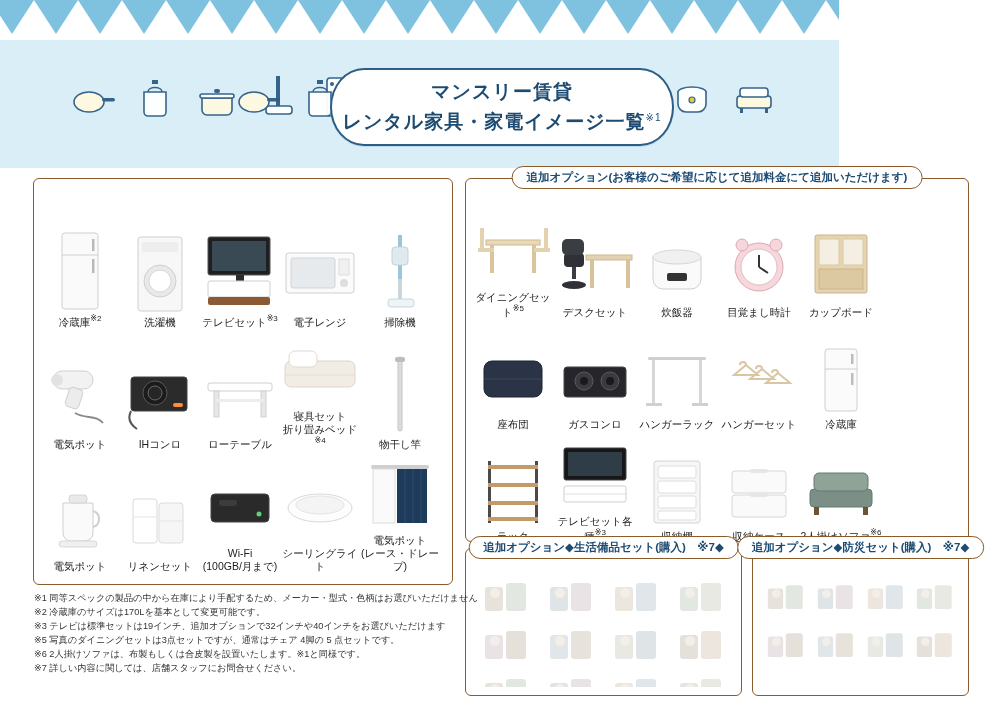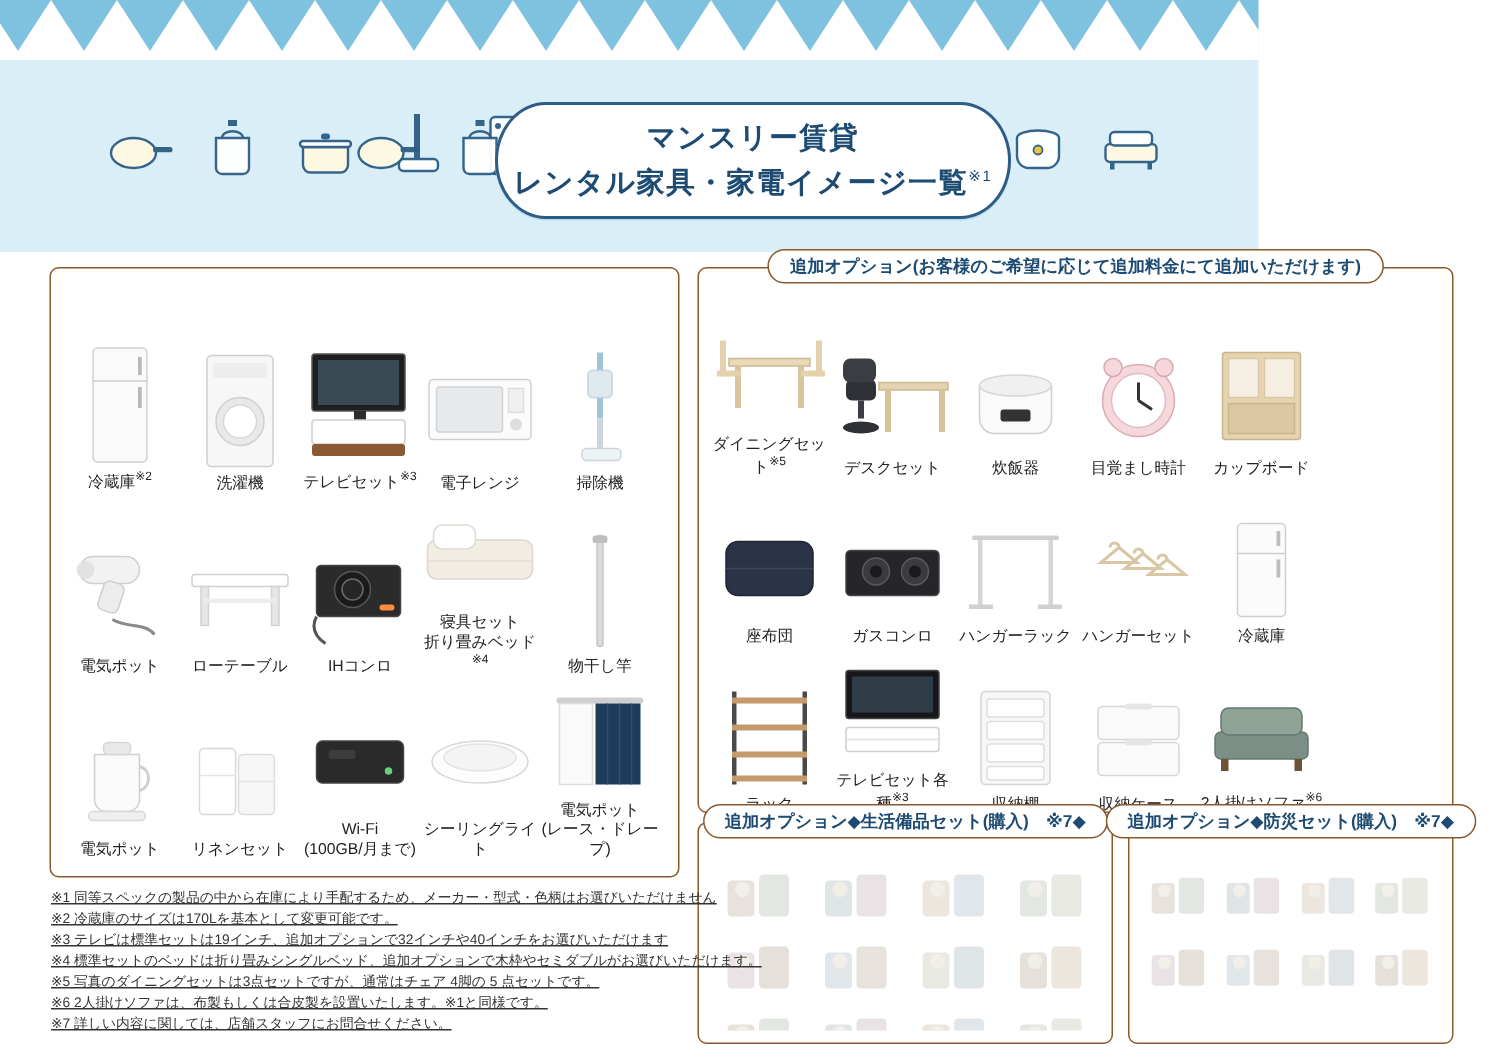--- a/index.html
+++ b/index.html
@@ -96,21 +96,21 @@
     overflow:hidden;
   }
   .photoGrid .cell{
     width:calc(25% - 2px);height:46px;
     display:flex;align-items:center;justify-content:center;
   }
 
   
   .notes{
     position:absolute;left:34px;top:592px;width:420px;
-    font-size:9.2px;line-height:1.52;color:#333;text-decoration:underline;
+    font-size:9.2px;line-height:1.52;color:#333;
   }
   .notes div{white-space:nowrap;}
 
   
   svg{display:block;}
 </style>
 </head>
 <body>
 
 <div class="page">
@@ -344,40 +344,40 @@
               <rect x="8" y="16" width="40" height="18" rx="9" fill="#f2f2f2" stroke="#cfcfcf"></rect>
               <rect x="22" y="33" width="14" height="20" rx="4" fill="#ececec" stroke="#cfcfcf" transform="rotate(18 29 43)"></rect>
               <path d="M30 58c10 6 22 2 28 10" fill="none" stroke="#8a8a8a" stroke-width="2"></path>
               <circle cx="12" cy="25" r="6" fill="#e2e2e2"></circle>
             </svg>
           </div>
           <div class="cap">電気ポット</div>
         </div>
         <div class="item">
           <div class="art">
-            <svg width="76" height="80" viewBox="0 0 76 80">
-              <rect x="6" y="28" width="64" height="8" rx="2" fill="#ffffff" stroke="#cfcfcf"></rect>
-              <rect x="12" y="36" width="5" height="26" fill="#e6e6e6" stroke="#d2d2d2"></rect>
-              <rect x="59" y="36" width="5" height="26" fill="#e6e6e6" stroke="#d2d2d2"></rect>
-              <rect x="14" y="44" width="48" height="3" fill="#ededed"></rect>
-            </svg>
-          </div>
-          <div class="cap">ローテーブル</div>
-        </div>
-        <div class="item">
-          <div class="art">
             <svg width="70" height="80" viewBox="0 0 70 80">
               <rect x="6" y="22" width="56" height="34" rx="3" fill="#2b2b2b" stroke="#444"></rect>
               <circle cx="30" cy="38" r="12" fill="#1b1b1b" stroke="#585858"></circle>
               <circle cx="30" cy="38" r="7" fill="#262626" stroke="#6a6a6a"></circle>
               <rect x="48" y="48" width="10" height="4" rx="2" fill="#ff8b3d"></rect>
               <path d="M6 56c-4 8 0 14 6 18" fill="none" stroke="#555" stroke-width="2"></path>
             </svg>
           </div>
           <div class="cap">IHコンロ</div>
+        </div>
+        <div class="item">
+          <div class="art">
+            <svg width="76" height="80" viewBox="0 0 76 80">
+              <rect x="6" y="28" width="64" height="8" rx="2" fill="#ffffff" stroke="#cfcfcf"></rect>
+              <rect x="12" y="36" width="5" height="26" fill="#e6e6e6" stroke="#d2d2d2"></rect>
+              <rect x="59" y="36" width="5" height="26" fill="#e6e6e6" stroke="#d2d2d2"></rect>
+              <rect x="14" y="44" width="48" height="3" fill="#ededed"></rect>
+            </svg>
+          </div>
+          <div class="cap">ローテーブル</div>
         </div>
         <div class="item">
           <div class="art">
             <svg width="78" height="80" viewBox="0 0 78 80">
               <rect x="4" y="34" width="70" height="26" rx="6" fill="#f1ece4" stroke="#ddd6cb"></rect>
               <rect x="8" y="24" width="28" height="16" rx="6" fill="#ffffff" stroke="#e0dad0"></rect>
               <path d="M4 48h70" stroke="#e4ddd2"></path>
             </svg>
           </div>
           <div class="cap">寝具セット
@@ -809,19 +809,18 @@
             <circle cx="18" cy="16" r="5" fill="#f2efe9"></circle>
           </svg>
         </div>
       </div>
   </div>
 
   <div class="notes" id="notes">
       <div>※1 同等スペックの製品の中から在庫により手配するため、メーカー・型式・色柄はお選びいただけません</div>
       <div>※2 冷蔵庫のサイズは170Lを基本として変更可能です。</div>
       <div>※3 テレビは標準セットは19インチ、追加オプションで32インチや40インチをお選びいただけます</div>
-      <div>※4 標準セットのベッドは折り畳みシングルベッド、追加オプションで木枠やセミダブルがお選びいただけます。</div>
       <div>※5 写真のダイニングセットは3点セットですが、通常はチェア 4脚の 5 点セットです。</div>
       <div>※6 2人掛けソファは、布製もしくは合皮製を設置いたします。※1と同様です。</div>
       <div>※7 詳しい内容に関しては、店舗スタッフにお問合せください。</div>
     </div>
 
 </div>
 
 </body></html>

